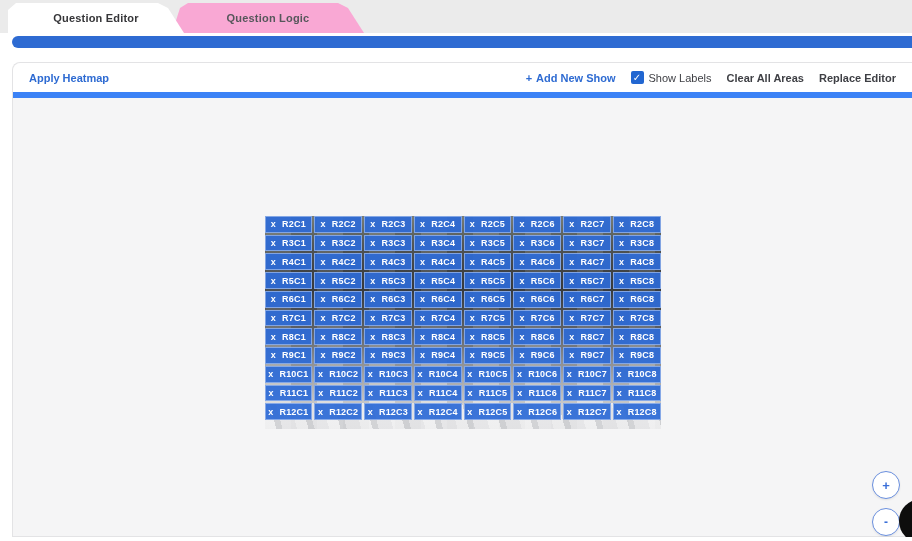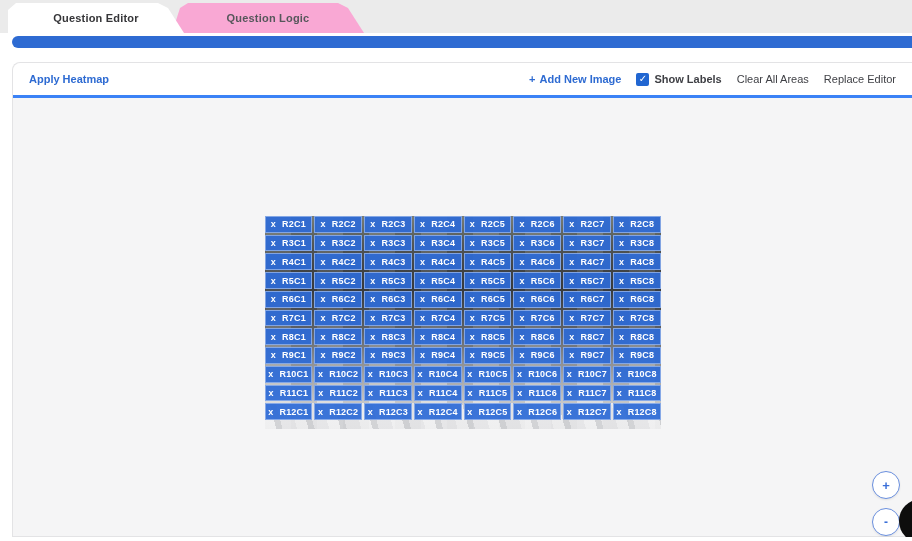--- a/index.html
+++ b/index.html
@@ -34,34 +34,34 @@
     background:#2e6bd2; border-radius:7px 0 0 7px;
   }
 
   
   .panel {
     position:absolute; top:62px; left:12px; width:900px; height:475px;
     background:#f5f5f6; border:1px solid #e3e3e5; border-right:none; border-radius:8px 0 0 0;
   }
   .toolbar {
     position:absolute; top:0; left:0; right:0; height:35px;
-    background:#fff; border-bottom:3px solid #3b82f6; border-radius:8px 0 0 0;
+    background:#fff; border-bottom:6px solid #3b82f6; border-radius:8px 0 0 0;
     display:flex; align-items:center; padding:0 16px; font-size:11px;
   }
   .apply-heatmap { color:#2e6bd2; font-weight:bold; cursor:pointer; }
   .toolbar-right { margin-left:auto; display:flex; align-items:center; gap:15px; }
   .add-area { color:#2e6bd2; font-weight:bold; cursor:pointer; display:flex; align-items:center; gap:4px; }
-  .tool-btn { color:#3e3f44; font-weight:normal; cursor:pointer; }
+  .tool-btn { color:#3e3f44; font-weight:bold; cursor:pointer; }
   .show-labels-wrap { display:flex; align-items:center; gap:5px; cursor:pointer; }
   .checkbox {
     width:13px; height:13px; background:#2166d1; border-radius:2px;
     display:flex; align-items:center; justify-content:center;
     color:#fff; font-size:10px; line-height:1;
   }
-  .show-labels-text { color:#3e3f44; font-weight:bold; }
+  .show-labels-text { color:#3e3f44; font-weight:normal; }
 
   
   .canvas { position:absolute; top:36px; left:0; right:0; bottom:0; overflow:hidden; }
   .heatmap-image {
     position:relative; width:396px; height:213px; margin:117px auto 0;
   }
   .photo {
     position:absolute; inset:0;
     background:
       repeating-linear-gradient(90deg, rgba(255,255,255,.07) 0 26px, rgba(0,0,0,.10) 26px 52px),
@@ -120,21 +120,21 @@
   </div>
 
   <div class="progress-bar"></div>
 
   <div class="panel">
     <div class="toolbar">
       <span class="apply-heatmap">Apply Heatmap</span>
       <div class="toolbar-right">
         <span class="add-area">
           <span>+</span>
-          <span>Add New Image</span>
+          <span>Add New Show</span>
         </span>
         <span class="show-labels-wrap">
           <span class="checkbox">
             <span>✓</span>
           </span>
           <span class="show-labels-text">Show Labels</span>
         </span>
         <span class="tool-btn">Clear All Areas</span>
         <span class="tool-btn">Replace Editor</span>
       </div>

